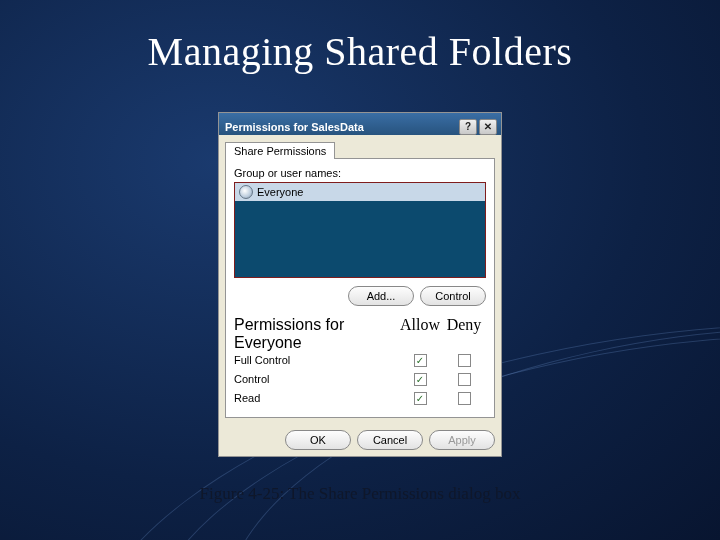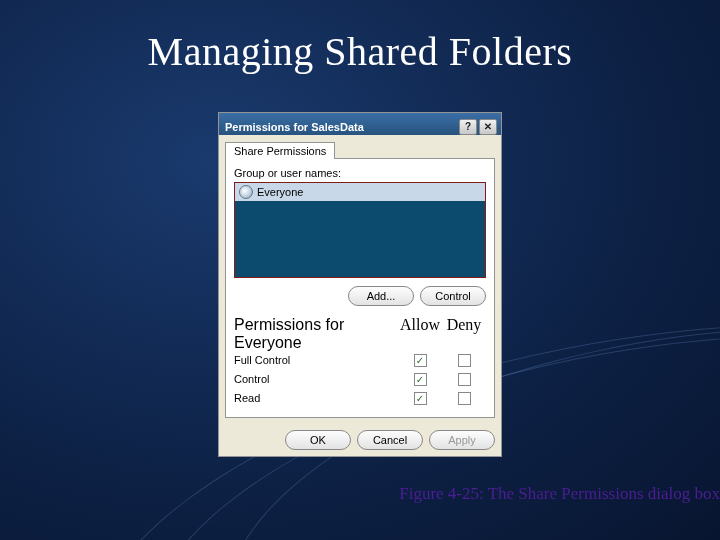--- a/index.html
+++ b/index.html
@@ -14,23 +14,23 @@
   }
   .slide-title {
     color: #fff;
     font-size: 40px;
     text-align: center;
     padding-top: 28px;
     font-weight: normal;
     letter-spacing: 0.5px;
   }
   .caption {
-    color: #4c1d95;
+    color: #0f172a;
     font-size: 17px;
-    text-align: right;
+    text-align: center;
     position: absolute;
     bottom: 36px;
     width: 100%;
   }
   .swoosh {
     position: absolute;
     border: 1px solid rgba(120,160,220,0.25);
     border-radius: 50%;
     width: 900px;
     height: 400px;

